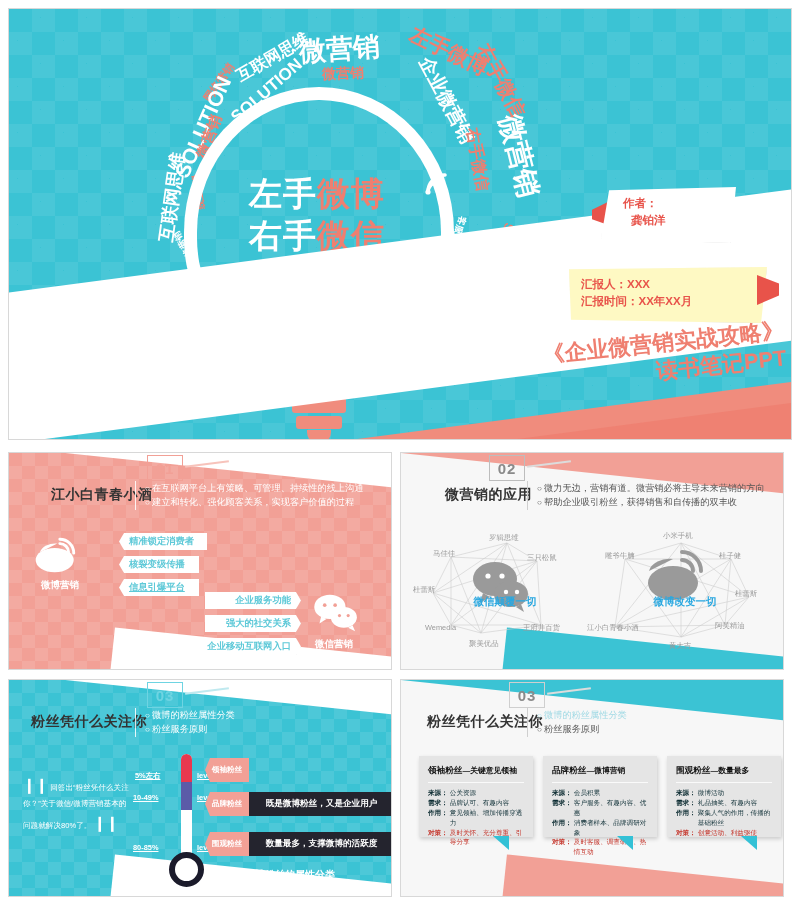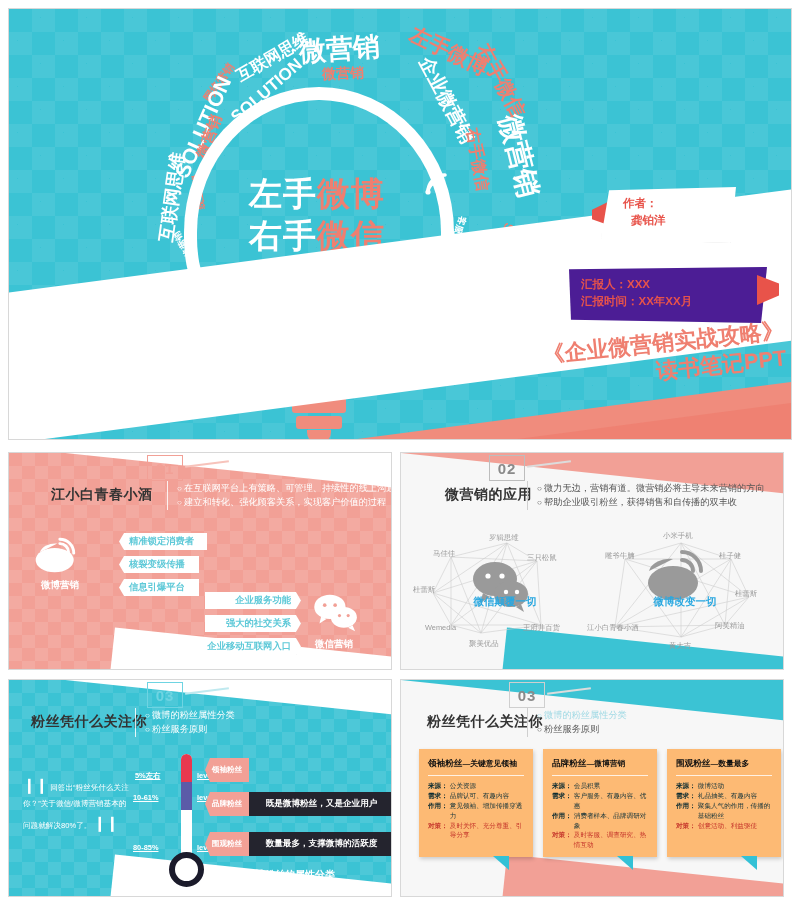--- a/index.html
+++ b/index.html
@@ -79,21 +79,21 @@
     box-shadow: 2px 3px 5px rgba(0,0,0,.18);
     color: #e8534a; font-weight: bold; font-size: 11.5px;
     padding: 8px 0 0 22px; line-height: 1.45;
   }
   .author-tag {
     position:absolute; left:583px; top:190px; width:22px; height:28px; background:#e8534a;
     clip-path: polygon(0 38%, 100% 0, 100% 100%, 0 72%);
   }
   .report-card {
     position: absolute; left: 560px; top: 258px; width: 198px; height: 56px;
-    background:#4c1d95; box-shadow: 2px 3px 5px rgba(0,0,0,.18);
+    background:#fef9c3; box-shadow: 2px 3px 5px rgba(0,0,0,.18);
     clip-path: polygon(0% 4%, 100% 0%, 97% 100%, 1% 94%);
     color:#e8534a; font-weight:bold; font-size:11.5px; line-height:1.5;
     padding: 9px 0 0 12px;
   }
   .report-tag {
     position:absolute; left:748px; top:266px; width:22px; height:30px; background:#e8534a;
     clip-path: polygon(0 0, 100% 28%, 100% 68%, 0 100%);
   }
   .hero-title {
     position: absolute; left: 425px; top: 344px; width: 350px;
@@ -195,21 +195,21 @@
     clip-path: polygon(5px 0, 100% 0, 100% 100%, 5px 100%, 0 50%);
   }
   .darkbar {
     position:absolute; height:24px; background:#24242e; color:#fff; font-size:8.6px; font-weight:bold;
     display:flex; align-items:center; justify-content:center;
   }
   .s3-foot { position:absolute; left:196px; bottom:14px; font-size:10px; font-weight:bold; color:#ffffff; }
 
   
   .card {
-    position:absolute; top:69px; width:114px; height:108px; background:#fdba74;
+    position:absolute; top:76px; width:114px; height:81px; background:#e5e5e5;
     box-shadow: 1px 2px 4px rgba(0,0,0,.18);
   }
   .card-tail { position:absolute; bottom:-13px; width:0;height:0; border-left:16px solid transparent; border-right:0 solid transparent; border-top:14px solid #33c1d6; }
   .card-h { font-size:8.6px; font-weight:bold; color:#111; padding:9px 8px 5px 9px; }
   .card-h em { font-style:normal; font-weight:bold; font-size:7.8px; }
   .card-rule { height:1px; background:#fff; margin:0 9px 5px 9px; opacity:.8; }
   .card-row { display:flex; font-size:6.6px; line-height:1.5; padding:0 7px 0 9px; color:#13333a; }
   .card-row b { color:#0b2b31; margin-right:2px; white-space:nowrap; }
   .card-row.red b, .card-row.red span { color:#c5352b; }
   .card-row.red b { color:#c5352b; }
@@ -290,36 +290,36 @@
 
   <div class="slide" id="s01">
     <div class="sl-bg bg-coral"></div>
     <div class="topband-white"></div>
     <div class="botwedge white"></div>
 
     <div class="num-box" style="border-color:#f2a096; color:#f2a096; left:138px; top:2px;">01</div>
     <div class="num-line" style="background:#f7c3bb; left:176px; top:10px;"></div>
 
     <div class="sl-title" style="left:42px; top:33px;">江小白青春小酒</div>
-    <div class="sl-bullets" style="left:126px; top:28px;margin-left:32px;">
+    <div class="sl-bullets" style="left:126px; top:28px;">
       <div class="bullet-li">在互联网平台上有策略、可管理、持续性的线上沟通</div>
       <div class="bullet-li">建立和转化、强化顾客关系，实现客户价值的过程</div>
     </div>
 
     <svg class="wb-icon" viewBox="0 0 60 48">
       <ellipse cx="25" cy="31" rx="22" ry="14" fill="#fff"></ellipse>
       <path d="M8 22 a18 13 0 0 1 20 -10" fill="#fff"></path>
       <path d="M41 22 A10 10 0 0 0 31 12" stroke="#fff" stroke-width="3.4" fill="none" stroke-linecap="round"></path>
       <path d="M47 23 A16 16 0 0 0 31 7" stroke="#fff" stroke-width="3.4" fill="none" stroke-linecap="round"></path>
     </svg>
     <div class="wb-label">微博营销</div>
 
     <div class="tagL" style="left:110px; top:80px; width:88px;">精准锁定消费者</div>
     <div class="tagL" style="left:110px; top:103px; width:80px;">核裂变级传播</div>
-    <div class="tagL" style="left:110px; top:126px; width:80px;">信息引爆平台</div>
+    <div class="tagL" style="left:110px; top:126px; width:80px;text-decoration:underline;">信息引爆平台</div>
 
     <div class="tagR" style="left:196px; top:139px; width:96px;">企业服务功能</div>
     <div class="tagR" style="left:196px; top:162px; width:96px;">强大的社交关系</div>
     <div class="tagR" style="left:188px; top:185px; width:104px;">企业移动互联网入口</div>
 
     <svg class="wx-icon" viewBox="0 0 62 46">
       <ellipse cx="24" cy="16" rx="18" ry="14" fill="#fff"></ellipse>
       <path d="M14 27 l-2 8 8 -5 z" fill="#fff"></path>
       <circle cx="18" cy="14" r="2.1" fill="#f2a096"></circle>
       <circle cx="30" cy="14" r="2.1" fill="#f2a096"></circle>
@@ -424,21 +424,21 @@
       <span class="qmark">❙❙</span>
     </div>
 
     <div class="thermo-tube"></div>
     <div class="thermo-seg" style="top:74px; height:28px; background:#e8384f; border-radius:6px 6px 0 0;"></div>
     <div class="thermo-seg" style="top:102px; height:28px; background:#5b5ba8;"></div>
     <div class="thermo-bulb"></div>
 
     <span class="t-lbl" style="left:126px; top:91px;">5%左右</span>
     <span class="t-lvl" style="left:188px; top:91px;">level3</span>
-    <span class="t-lbl" style="left:124px; top:113px;">10-61%</span>
+    <span class="t-lbl" style="left:124px; top:113px;">10-49%</span>
     <span class="t-lvl" style="left:188px; top:113px;">level2</span>
     <span class="t-lbl" style="left:124px; top:163px;">80-85%</span>
     <span class="t-lvl" style="left:188px; top:163px;">level1</span>
 
     <div class="pinkchip" style="left:196px; top:78px;">领袖粉丝</div>
     <div class="pinkchip" style="left:196px; top:112px;">品牌粉丝</div>
     <div class="darkbar" style="left:240px; top:112px; width:145px;">既是微博粉丝，又是企业用户</div>
     <div class="pinkchip" style="left:196px; top:152px;">围观粉丝</div>
     <div class="darkbar" style="left:240px; top:152px; width:145px;font-family:Liberation Mono, monospace;">数量最多，支撑微博的活跃度</div>
 

